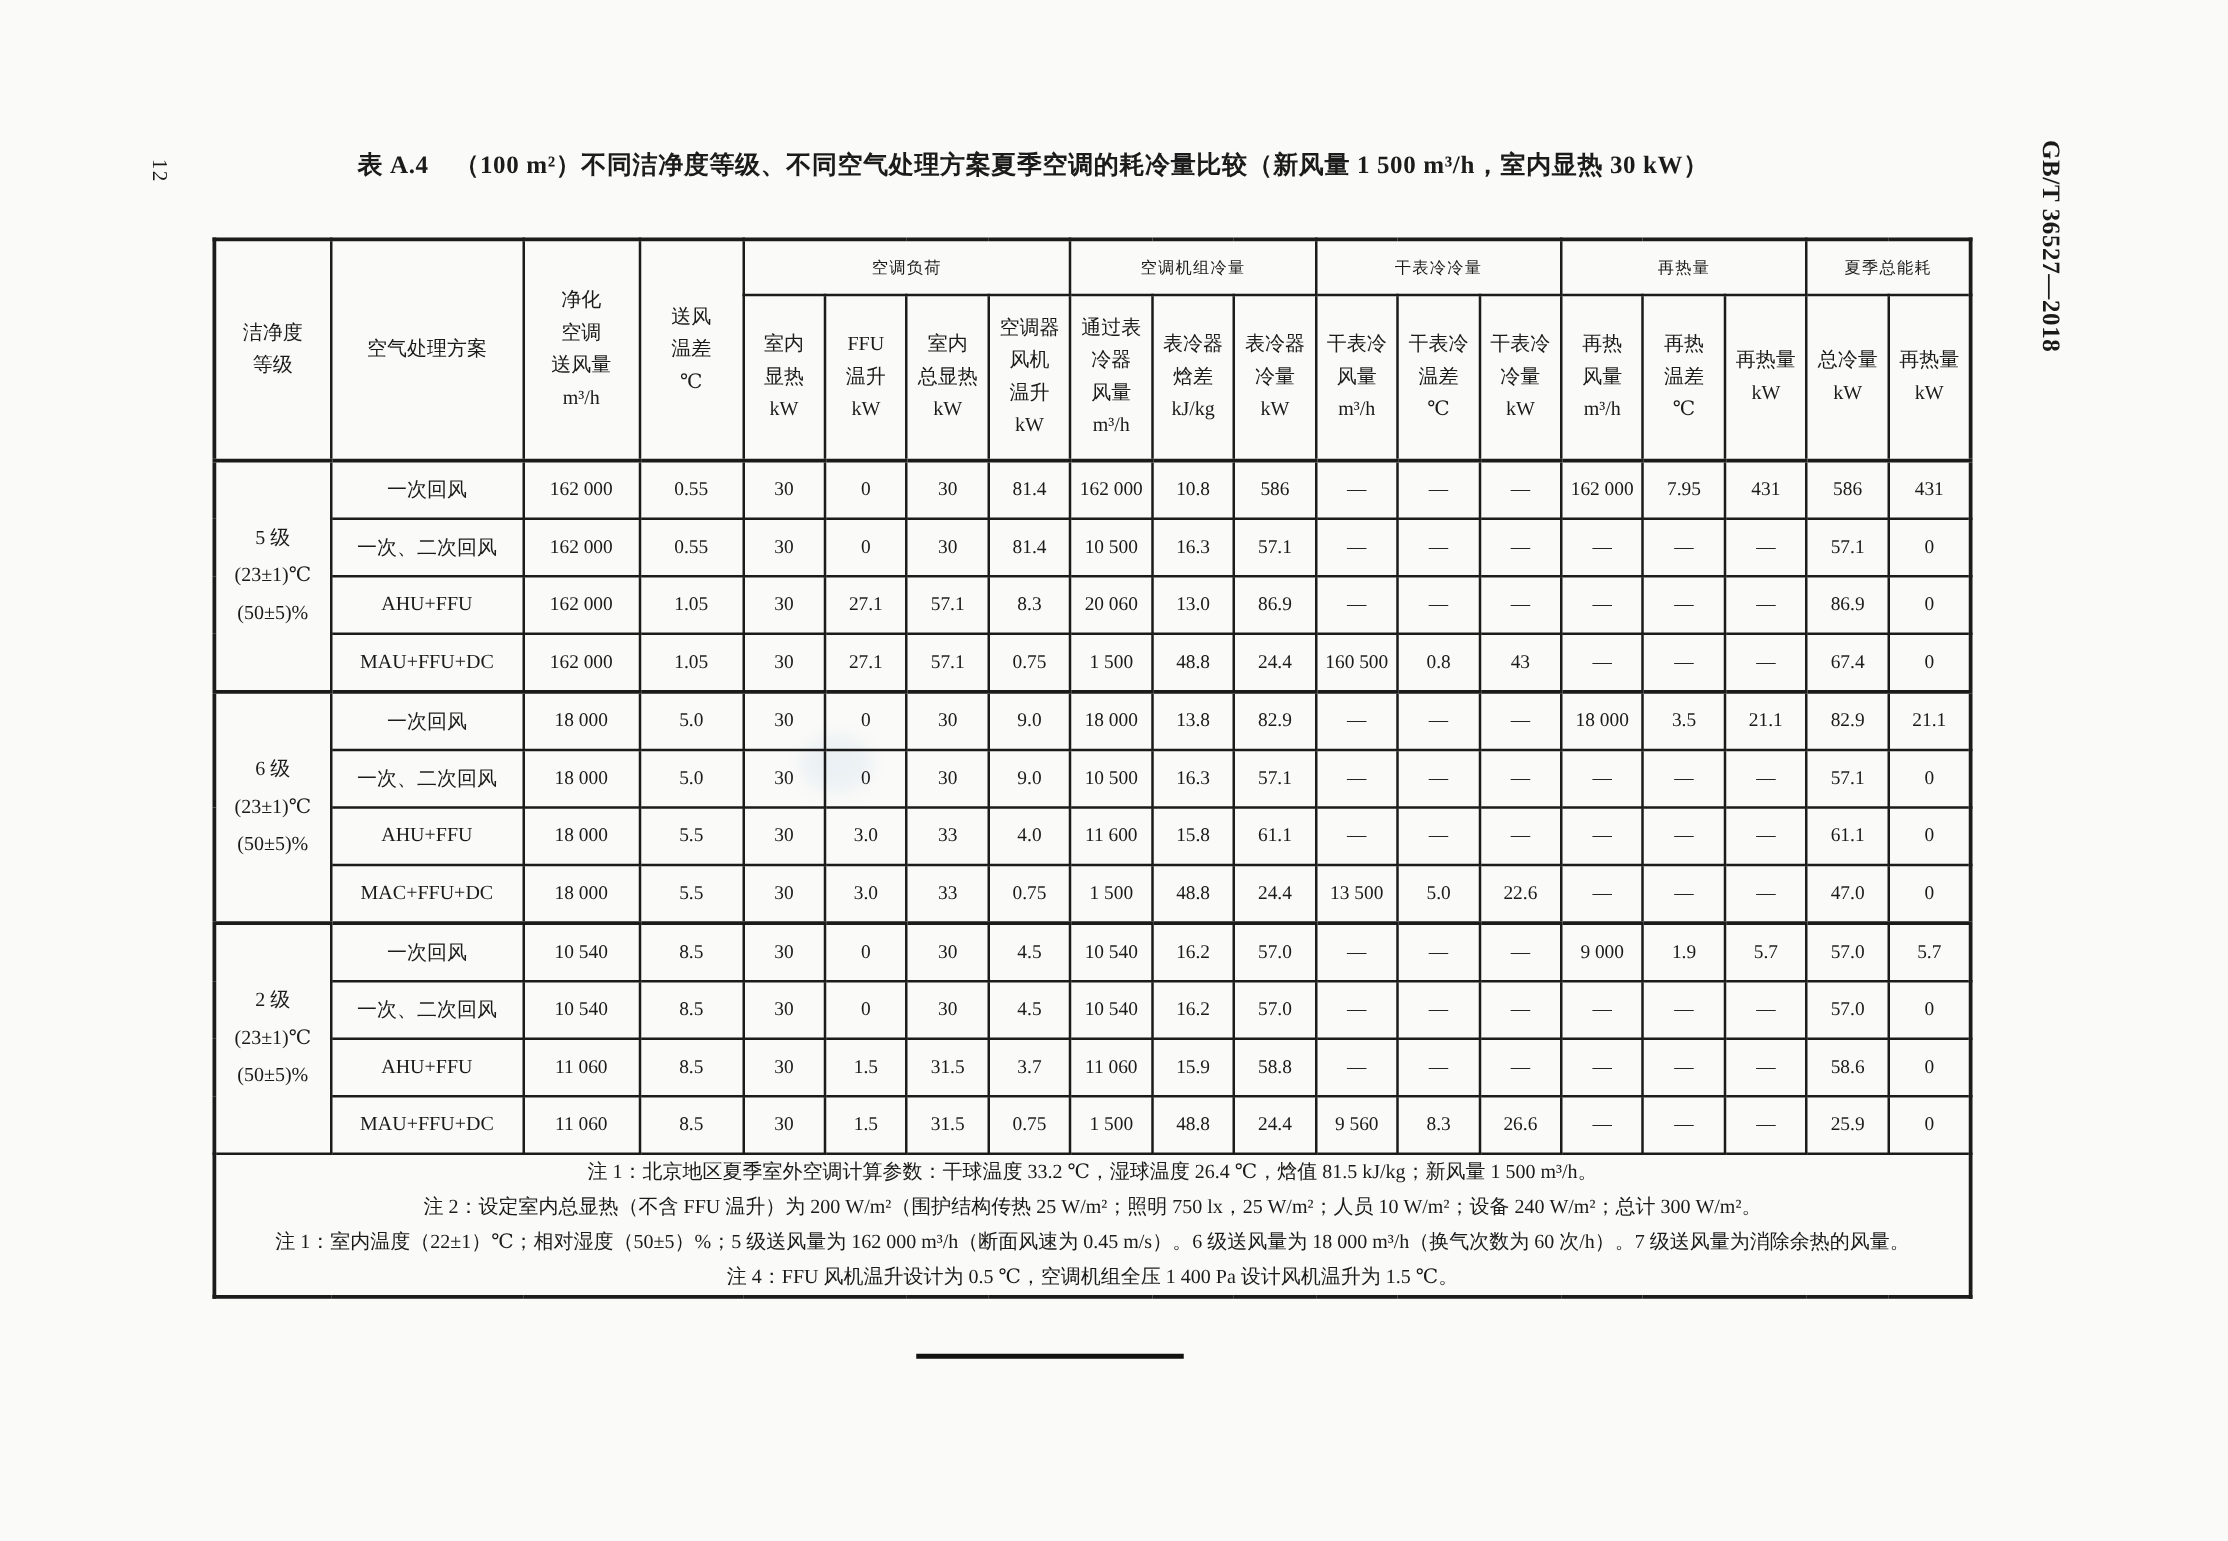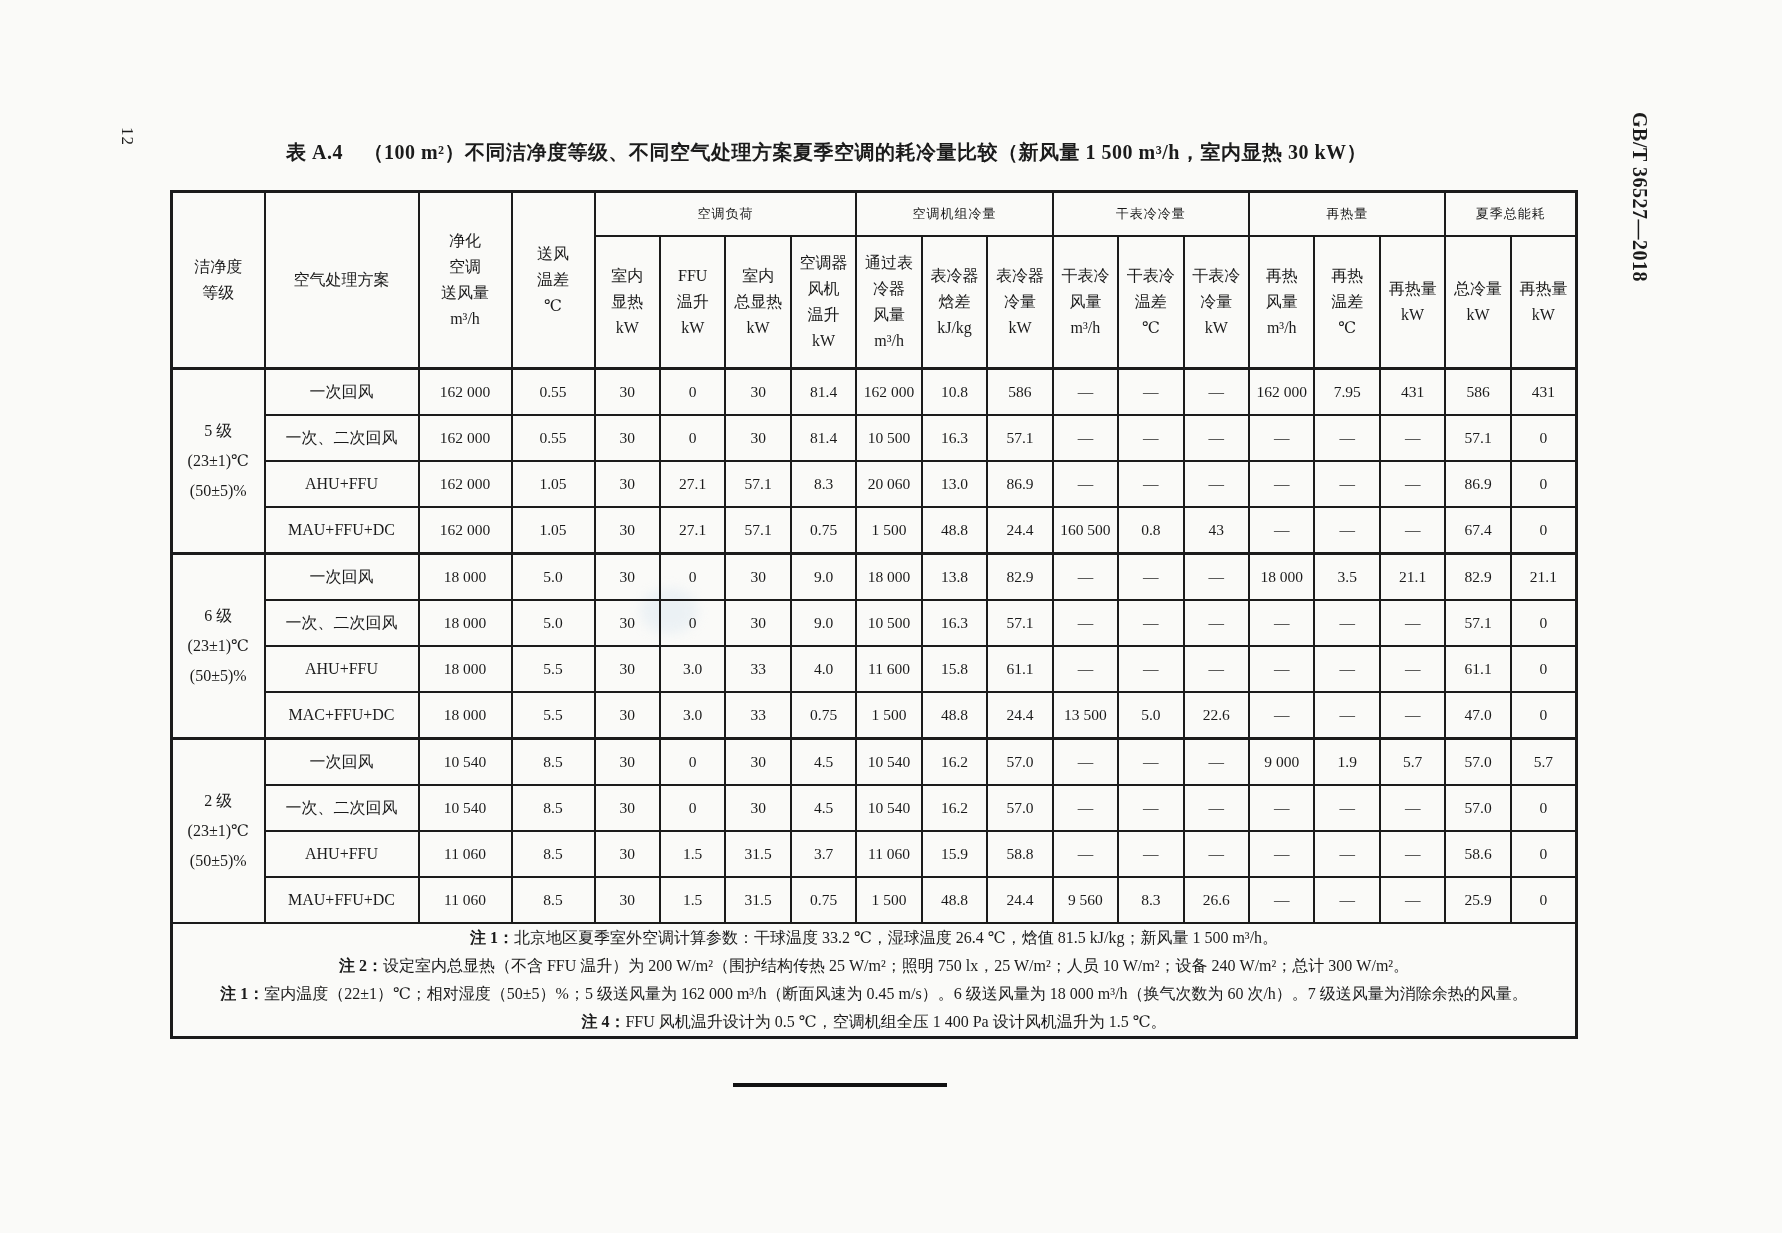--- a/index.html
+++ b/index.html
@@ -16,21 +16,21 @@
     transform:rotate(90deg);transform-origin:0 0;
     font-size:17px;letter-spacing:1px;
   }
   .std-code{
     position:absolute;left:1651px;top:112px;
     transform:rotate(90deg);transform-origin:0 0;
     font-size:20px;font-weight:bold;letter-spacing:0.5px;white-space:nowrap;
   }
   .doc-title{
     position:absolute;left:286px;top:118px;
-    font-size:20px;font-weight:bold;white-space:nowrap;letter-spacing:0.5px;margin-top:21px;
+    font-size:20px;font-weight:bold;white-space:nowrap;letter-spacing:0.5px;
   }
   table.main{
     position:absolute;left:170px;top:190px;
     width:1408px;
     border-collapse:collapse;table-layout:fixed;
     border:3px solid #1b1b1b;
   }
   table.main th,table.main td{
     border:2px solid #1b1b1b;
     text-align:center;vertical-align:middle;
@@ -47,21 +47,21 @@
   tr.group-first td{border-top:3px solid #1b1b1b;}
   .notes-cell{
     border-top:3px solid #1b1b1b;
     text-align:left;
     padding:13px 115px 8px 42px;
   }
   .note-line{
     font-size:16px;line-height:28px;
     padding-left:58px;text-indent:-58px;
   }
-  .note-label{font-weight:bold;display:inline;text-align:right;}
+  .note-label{font-weight:normal;display:inline;text-align:right;}
   .note-text{display:inline;}
   .end-rule{
     position:absolute;left:733px;top:1083px;
     width:214px;height:4px;background:#121212;
   }
   .scan-artifact{
     position:absolute;left:640px;top:588px;
     width:58px;height:46px;border-radius:50%;
     background:#dbe7f0;opacity:0.45;filter:blur(6px);
   }

